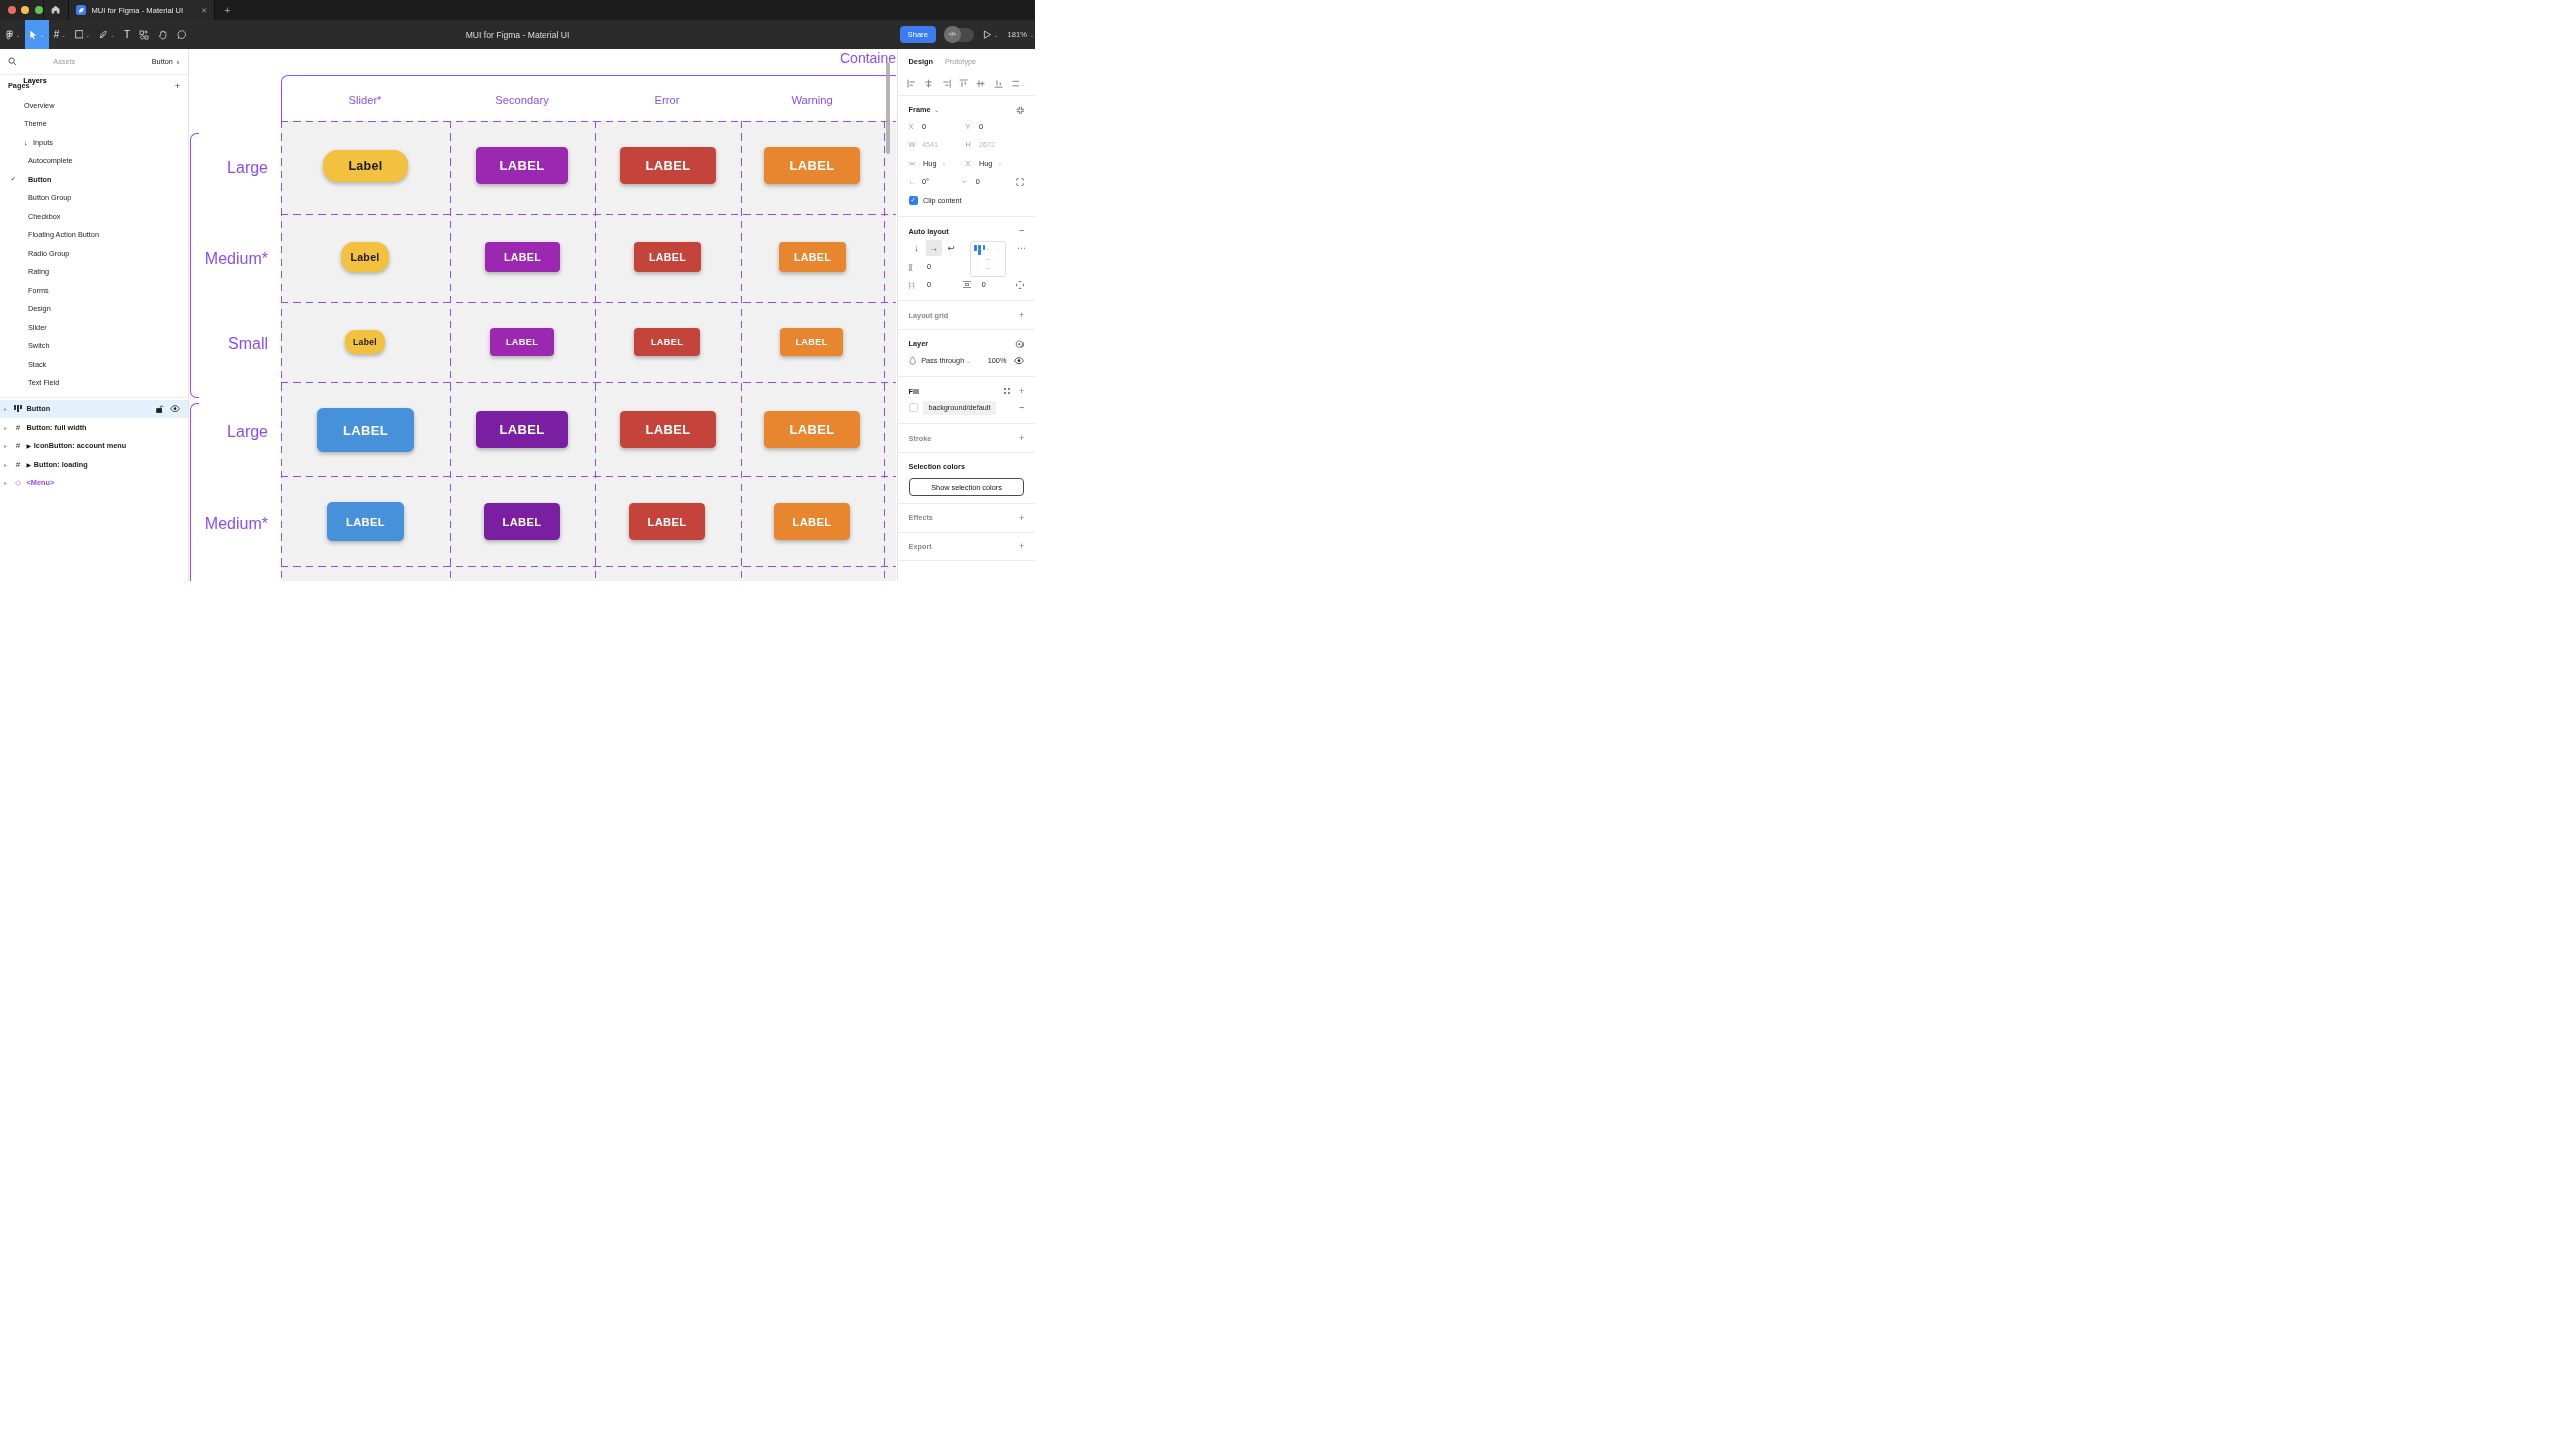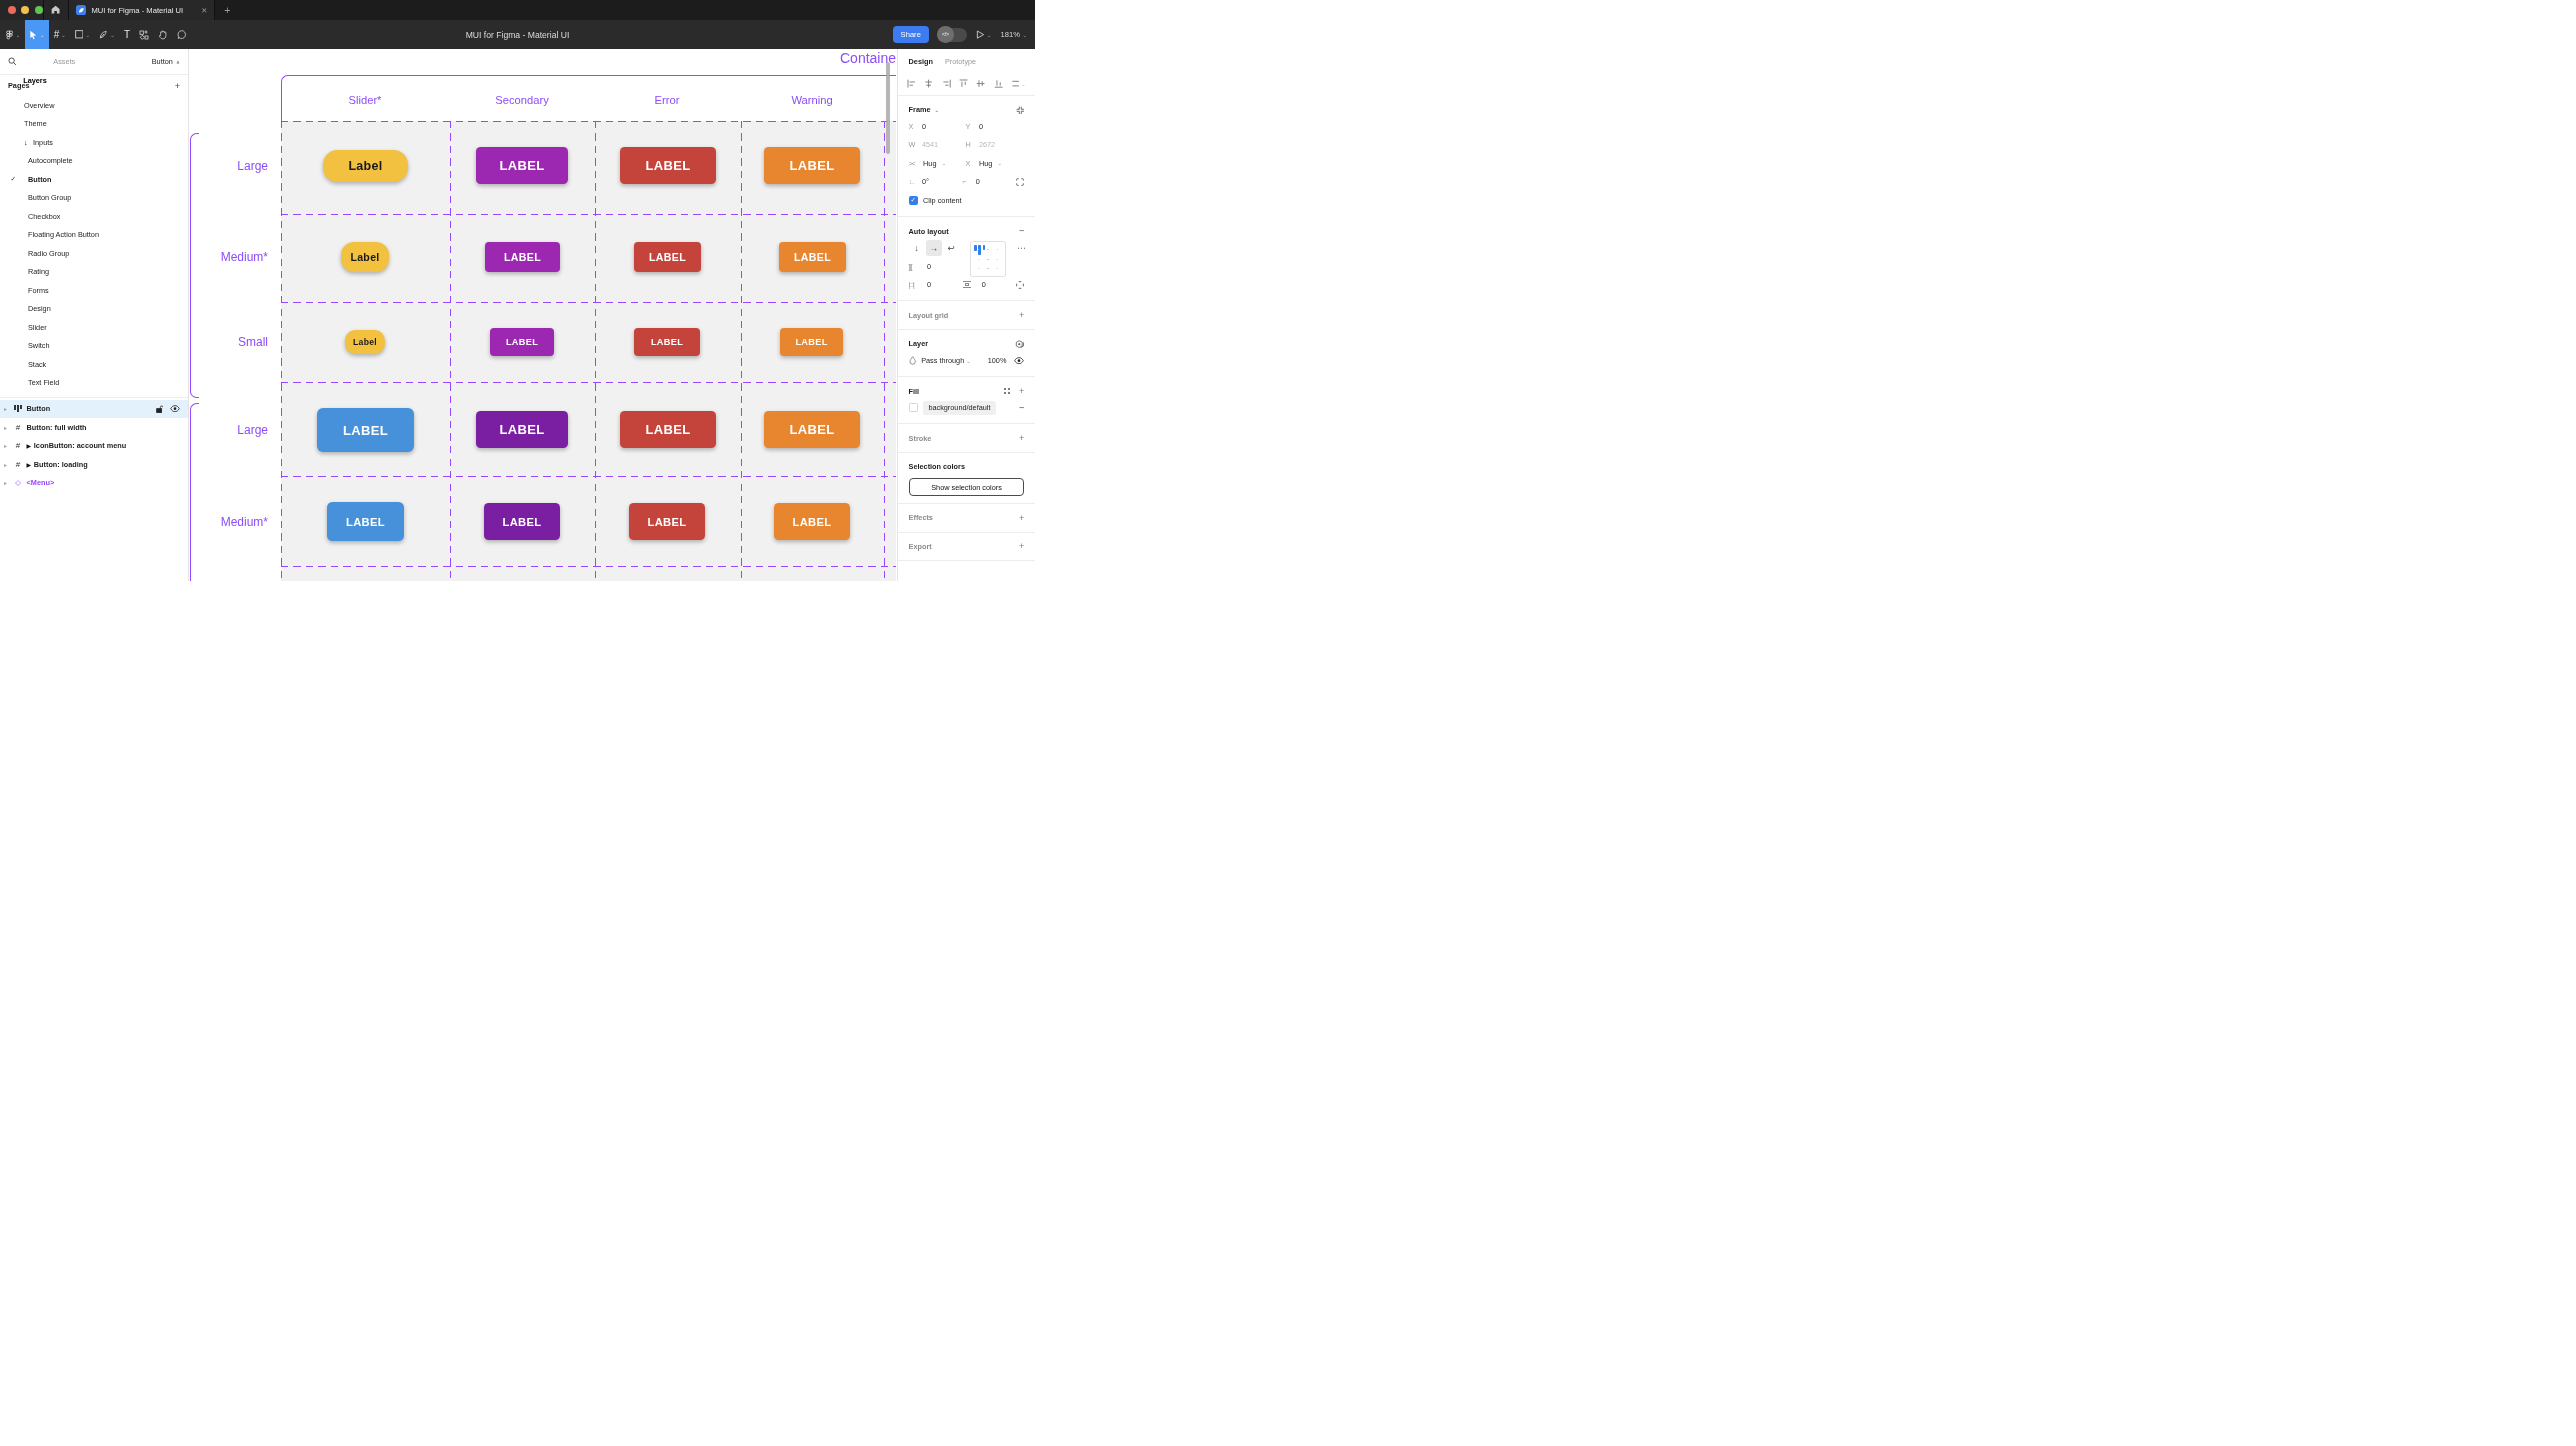--- a/index.html
+++ b/index.html
@@ -19,21 +19,21 @@
   .tabclose { color:#9a9a9a; font-size:7.3px; cursor:default; }
   .newtab { color:#9a9a9a; font-size:10.6px; display:flex; align-items:center; padding:0 9.2px; }
 
   
   .toolbar { position:absolute; top:20px; left:0; right:0; height:29px; background:#2b2b2b; display:flex; align-items:center; color:#d9d9d9; }
   .tool { height:29px; display:flex; align-items:center; justify-content:center; padding:0 4.6px; font-size:10px; gap:2px; }
   .tool .chev { font-size:5.3px; color:#b0b0b0; }
   .tool.sel { background:#4A97F5; }
   .tool-glyph { font-size:10px; color:#e6e6e6; }
   .doc-title { position:absolute; left:0; right:0; text-align:center; font-size:8.6px; color:#dcdcdc; pointer-events:none; }
-  .tb-right { margin-left:auto; display:flex; align-items:center; gap:9px; padding-right:8px; z-index:2; }
+  .tb-right { margin-left:auto; display:flex; align-items:center; gap:9px; padding-right:1px; z-index:2; }
   .share-btn { background:#3D7BF0; color:#fff; font-size:7.6px; border:none; border-radius:4px; padding:4px 8px; }
   .devtoggle { width:29px; height:14px; background:#4a4a4a; border-radius:7.3px; position:relative; }
   .devknob { position:absolute; left:-0.7px; top:-1.3px; width:16.5px; height:16.5px; border-radius:50%; background:#6e6e6e; color:#fff; font-size:5.6px; display:flex; align-items:center; justify-content:center; letter-spacing:-0.3px; }
   .present { display:flex; align-items:center; gap:2.6px; }
   .zoomctl { color:#d5d5d5; font-size:7.6px; display:flex; align-items:center; gap:2.6px; }
   .chev-sm { font-size:5.3px; color:#b0b0b0; }
 
   
   .leftpanel { position:absolute; top:49px; left:0; width:189px; height:532px; background:#fff; border-right:0.7px solid #e4e4e4; font-size:7.3px; color:#1e1e1e; }
   .lp-head { height:26px; display:flex; align-items:center; padding:0 8px; gap:6.6px; border-bottom:0.7px solid #ececec; }
@@ -105,21 +105,21 @@
     background:repeating-linear-gradient(180deg,#9747FF 0 7.3px,transparent 7.3px 12.5px); }
   .dash-h { position:absolute; left:92px; width:616px; height:1.3px;
     background:repeating-linear-gradient(90deg,#9747FF 0 7.3px,transparent 7.3px 12.5px); }
   .frameline { position:absolute; left:92px; top:26px; width:616px; height:46px;
     border-top:1.3px solid #9747FF; border-left:1.3px solid #9747FF; border-top-left-radius:6.6px; }
   .bracket { position:absolute; left:1.3px; width:8.6px; border:1.3px solid #9747FF; border-right:none; }
   .bracket.b1 { top:84px; height:265px; border-radius:6.6px 0 0 6.6px; }
   .bracket.b2 { top:354px; height:185px; border-bottom:none; border-top-left-radius:6.6px; }
   .cv-title { position:absolute; left:651px; top:1.3px; font-size:14px; color:#8B4DF8; white-space:nowrap; }
   .col-head { position:absolute; top:45px; width:106px; margin-left:-53px; text-align:center; font-size:11.2px; color:#8B4DF8; }
-  .row-label { position:absolute; left:0; width:79px; text-align:right; font-size:12px; color:#8B4DF8; }
+  .row-label { position:absolute; left:0; width:79px; text-align:right; font-size:16px; color:#8B4DF8; }
   .cv-btn { position:absolute; display:flex; align-items:center; justify-content:center; font-weight:bold; letter-spacing:0.3px; box-shadow:0 2px 4px rgba(0,0,0,0.28); white-space:nowrap; }
   .cv-scroll { position:absolute; left:697px; top:12.5px; width:4px; height:92px; background:#a9a9a9; border-radius:2px; opacity:0.85; }
 </style>
 </head>
 <body>
 
 <div class="app">
 
   <div class="tabbar">
     <div class="traffic">

